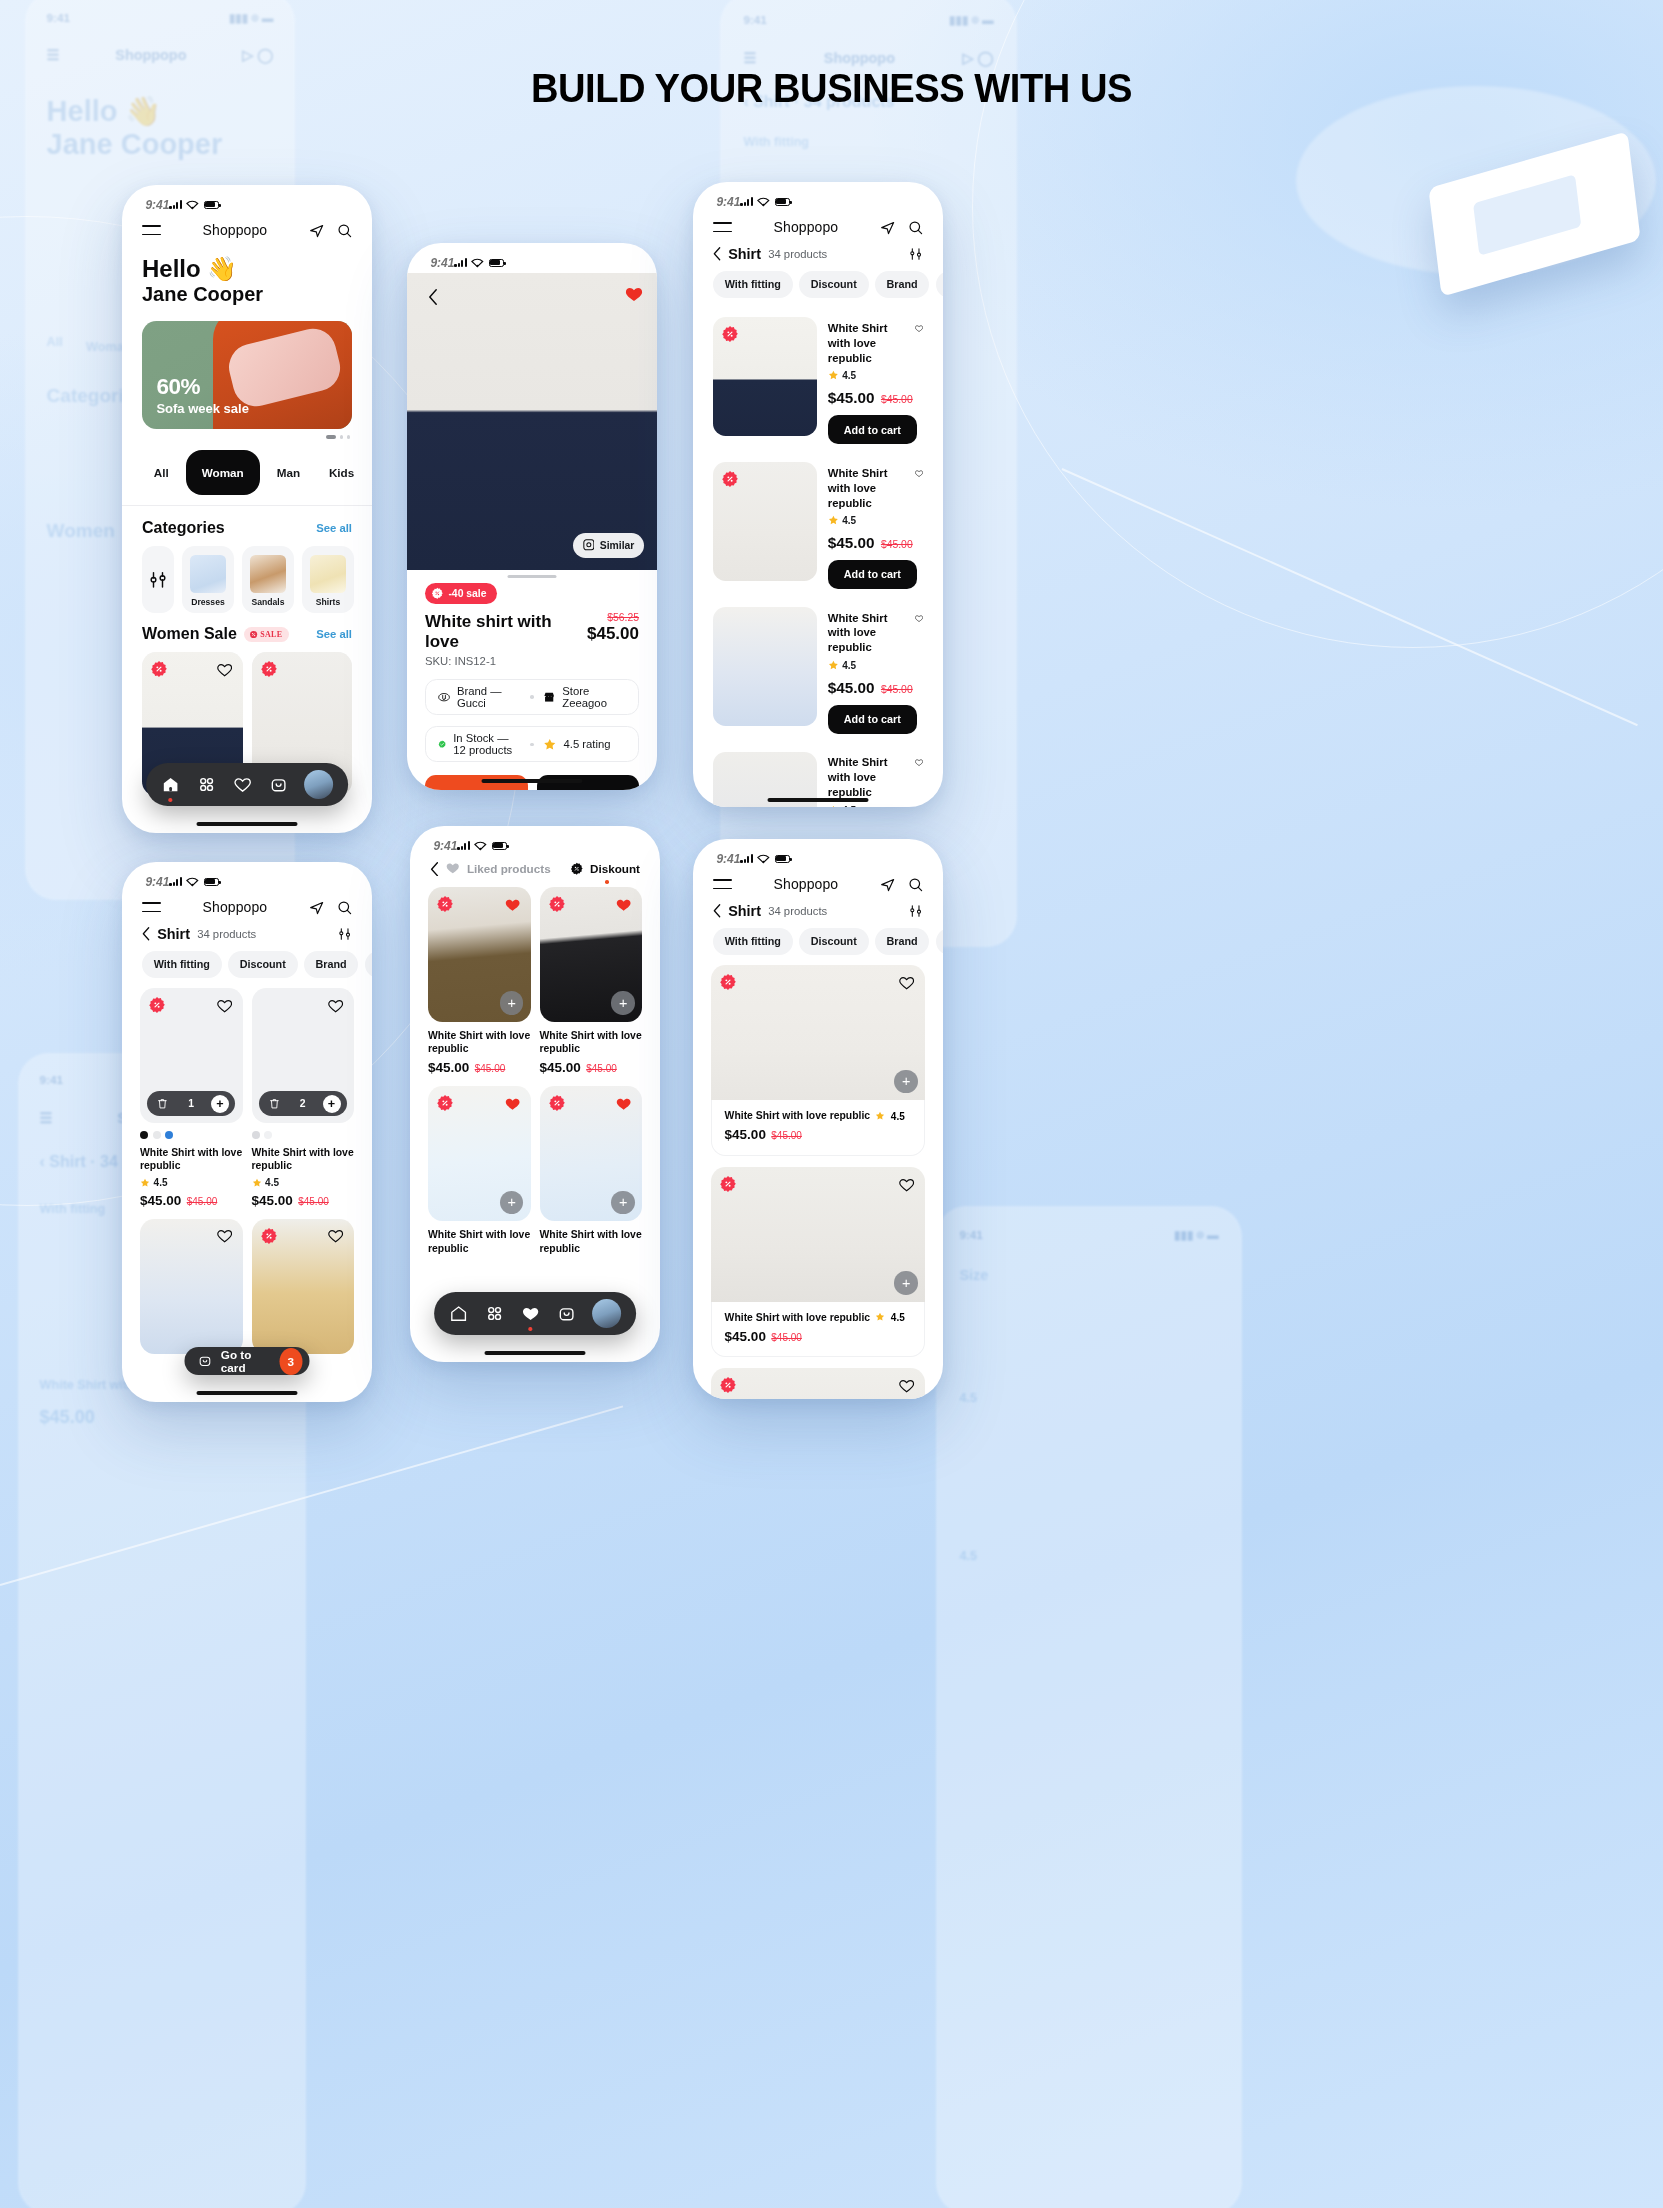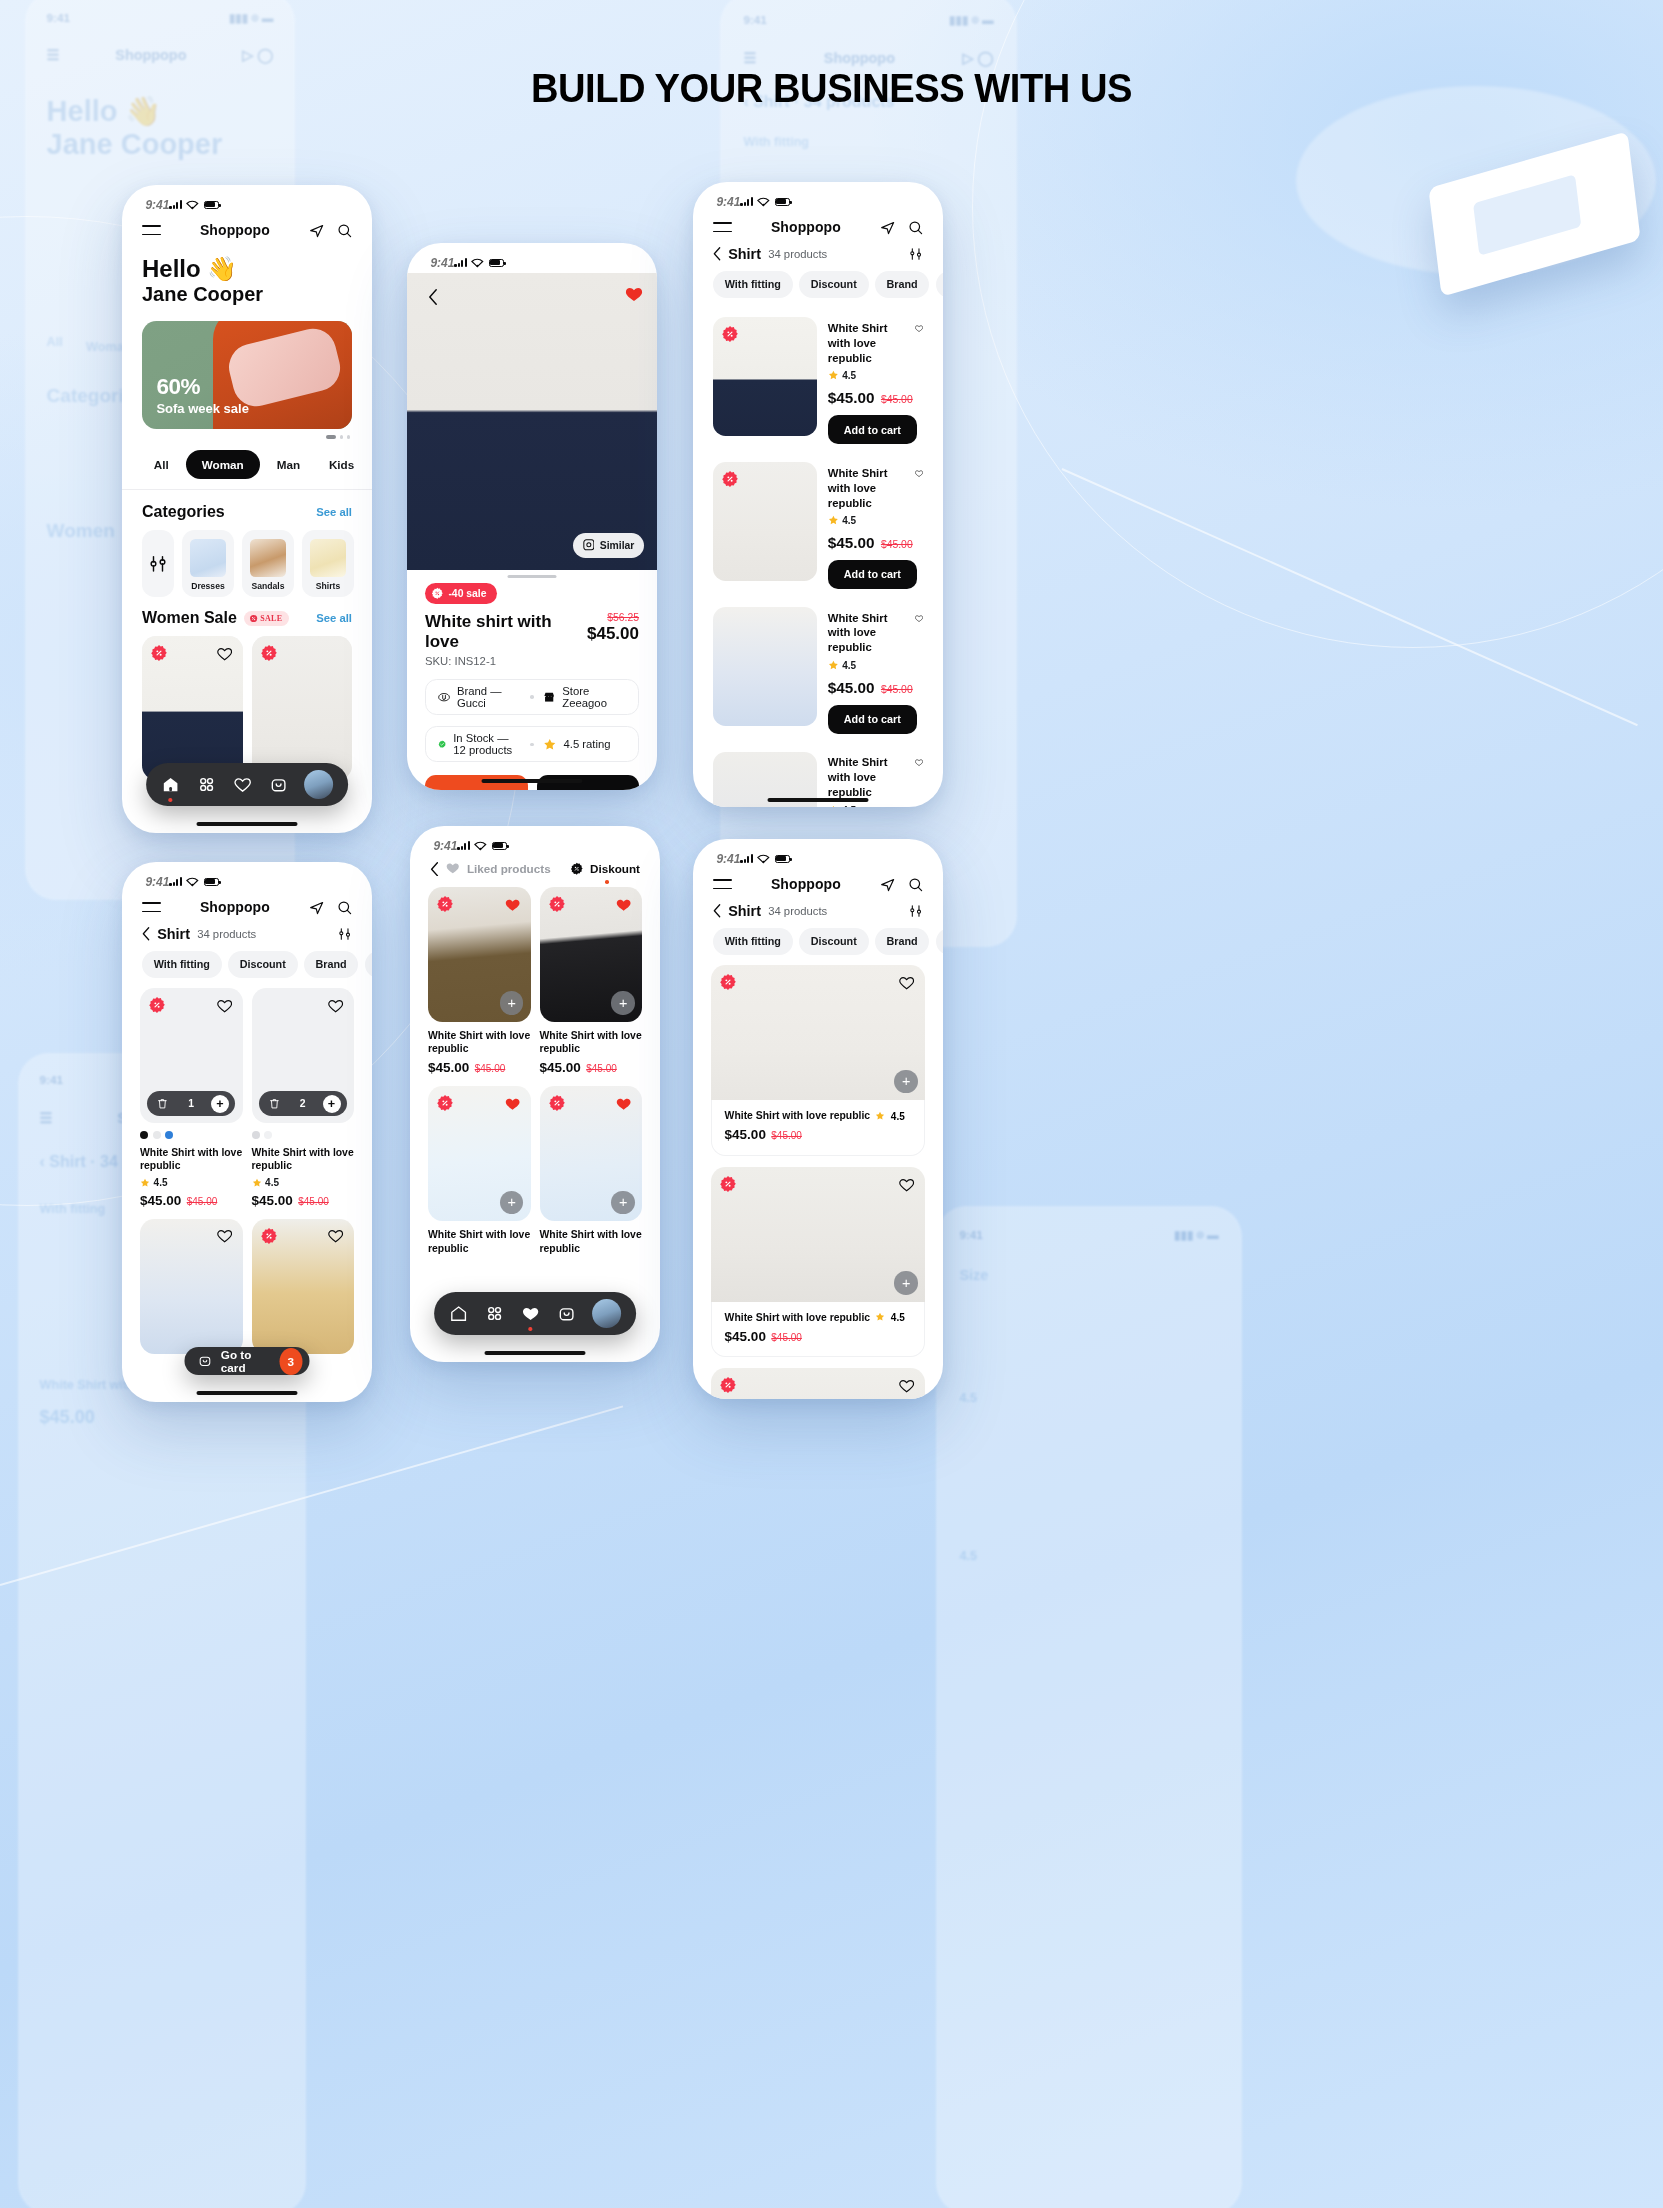--- a/index.html
+++ b/index.html
@@ -42,21 +42,21 @@
   .sb-right{display:flex;align-items:center;gap:4.5px;}
   .sig{display:inline-flex;align-items:flex-end;gap:1.4px;height:9px;}
   .sig i{display:block;width:2.1px;background:#0b0b0c;border-radius:0.9px;}
   .sig i:nth-child(1){height:2.7px;} .sig i:nth-child(2){height:4.5px;}
   .sig i:nth-child(3){height:6.8px;} .sig i:nth-child(4){height:9px;}
   .batt{width:15.3px;height:8px;border:1.2px solid #0b0b0c;border-radius:2.3px;position:relative;}
   .batt::after{content:"";position:absolute;left:0.9px;top:0.9px;bottom:0.9px;right:2.7px;background:#0b0b0c;border-radius:0.9px;}
   .batt::before{content:"";position:absolute;right:-2.7px;top:2.3px;width:1.4px;height:3.2px;background:#0b0b0c;border-radius:0 0.9px 0.9px 0;}
 
   .appbar{display:flex;align-items:center;justify-content:space-between;padding:7.2px 20px 5.4px;}
-  .brand{font-size:14px;font-weight:700;color:#0b0b0c;letter-spacing:0.1px;}
+  .brand{font-size:14px;font-weight:400;color:#0b0b0c;letter-spacing:0.1px;}
   .burger{width:19px;height:11.7px;position:relative;cursor:pointer;}
   .burger span{position:absolute;left:0;right:0;height:1.8px;background:#0b0b0c;border-radius:1.8px;}
   .burger span:first-child{top:0.9px;} .burger span:last-child{bottom:0.9px;}
   .icons{display:flex;gap:12.6px;align-items:center;}
 
   .h-hello{padding:10.8px 20px 0;}
   .h-hello .l1{font-size:24px;font-weight:700;color:#0b0b0c;line-height:1.18;}
   .h-hello .l2{font-size:20px;font-weight:700;color:#0b0b0c;line-height:1.18;}
 
   .promo{margin:14.4px 20px 0;height:108px;border-radius:14.4px;position:relative;overflow:hidden;
@@ -69,21 +69,21 @@
     border-radius:23.4px;transform:rotate(-14deg);}
   .promo .ptxt{position:absolute;left:14.4px;bottom:12.6px;color:#fff;}
   .promo .p1{font-size:22.5px;font-weight:800;line-height:1;letter-spacing:-0.4px;}
   .promo .p2{font-size:13px;font-weight:600;margin-top:2.7px;}
   .dots{display:flex;gap:3.6px;justify-content:flex-end;padding:6.3px 21.6px 0;}
   .dots i{width:3.6px;height:3.6px;border-radius:50%;background:#d2d4d8;display:block;}
   .dots i.on{background:#8a8d92;width:10px;border-radius:2.7px;}
 
   .chips{display:flex;gap:5.4px;align-items:center;padding:10.8px 20px 10.8px;}
   .chip{font-size:11.7px;font-weight:600;color:#16181b;padding:7.2px 11.7px;border-radius:16px;white-space:nowrap;}
-  .chip.on{background:#0b0b0c;color:#fff;padding:8px 16px;}
+  .chip.on{background:#0b0b0c;color:#fff;padding:16px 16px;}
   .hr{height:0.9px;background:#ededf0;margin:0 0 0 0;}
 
   .sec-head{display:flex;align-items:center;justify-content:space-between;padding:12.6px 20px 9px;}
   .sec-title{font-size:16px;font-weight:700;color:#0b0b0c;display:flex;align-items:center;gap:7.2px;}
   .see-all{font-size:11.3px;color:#3b9ad4;font-weight:600;cursor:pointer;}
   .sale-badge{background:#fde2e4;color:#e8334a;font-size:8px;font-weight:800;
     padding:2.7px 6.3px;border-radius:8px;letter-spacing:0.3px;display:inline-flex;gap:2.7px;align-items:center;font-family:Liberation Serif, serif;}
 
   .cats{display:flex;gap:8px;padding:0 20px;}
   .cat{width:52px;height:67px;border-radius:12.6px;background:#f4f5f7;display:flex;flex-direction:column;

